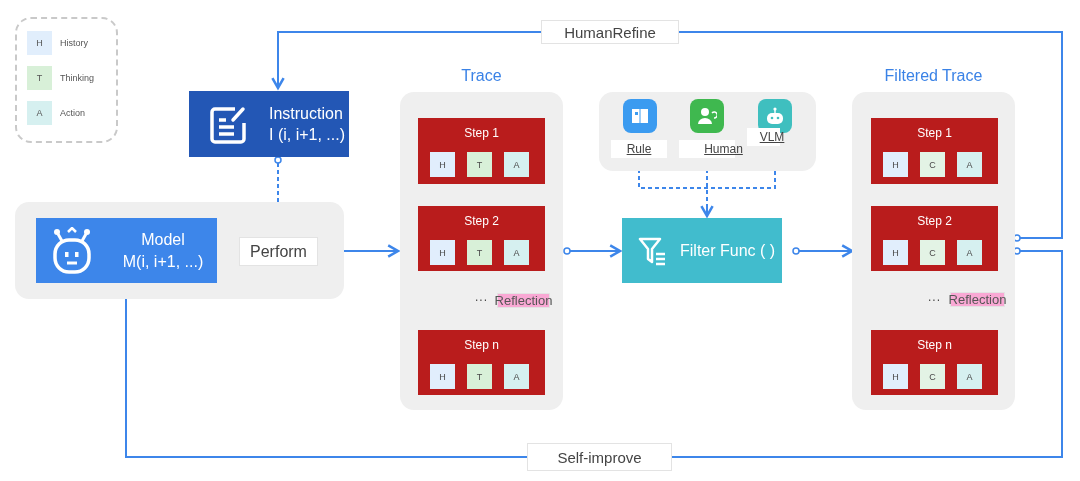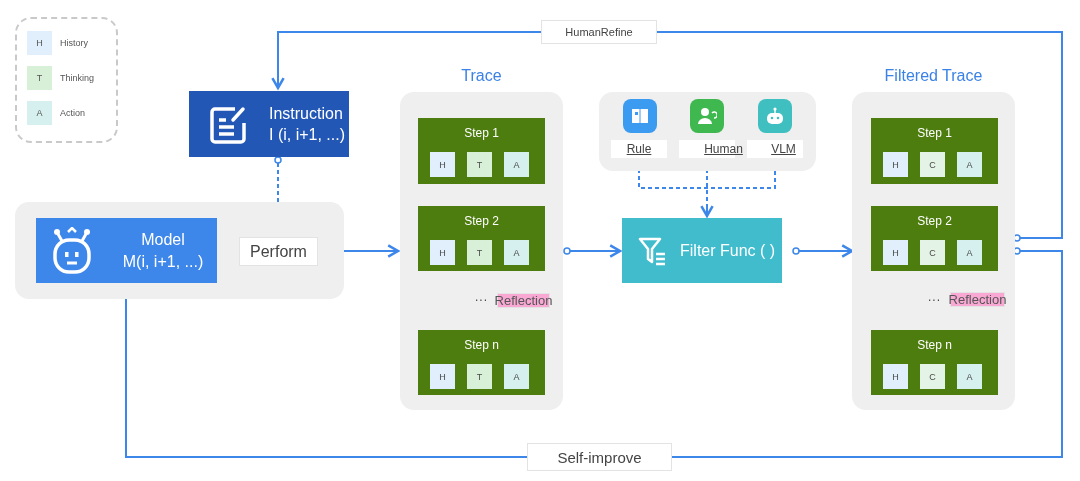--- a/index.html
+++ b/index.html
@@ -13,21 +13,21 @@
   .leg-item { position:absolute; left:10px; display:flex; align-items:center; gap:8px; font-size:9px; color:#555; }
   .leg-chip { width:25px; height:24px; display:flex; align-items:center; justify-content:center; font-size:9px; color:#555; }
 
   .panel { background:#efefef; border-radius:14px; }
   .blue-box { background:#3d86ea; color:#fff; }
   .dark-box { background:#2357b5; color:#fff; }
   .label-box { background:#fff; border:1px solid #e3e3e3; color:#444; display:flex; align-items:center; justify-content:center; }
 
   .section-title { color:#3a82e6; font-size:16px; text-align:center; }
 
-  .step { background:#4d7c0f; color:#fff; }
+  .step { background:#b91c1c; color:#fff; }
   .step .step-title { text-align:center; font-size:12px; margin-top:8px; }
   .chips { position:absolute; left:12px; top:34px; display:flex; gap:12px; }
   .chip { width:25px; height:25px; display:flex; align-items:center; justify-content:center; font-size:9px; color:#4a4a4a; }
   .chip.h { background:#e1eefc; }
   .chip.t { background:#d8f0d8; }
   .chip.c { background:#e3f3e5; }
   .chip.a { background:#d6f0f0; }
 
   .refl { background:#f9a8d4; border:1px solid #e3e3e3; font-size:13px; color:#555; display:flex; align-items:center; justify-content:center; }
   .dots { font-size:12px; color:#444; letter-spacing:1px; }
@@ -183,21 +183,21 @@
   <svg width="20" height="18" viewBox="0 0 20 18">
       <circle cx="10" cy="2" r="1.6" fill="#fff"></circle>
       <line x1="10" y1="3" x2="10" y2="6" stroke="#fff" stroke-width="1.4"></line>
       <rect x="2" y="6" width="16" height="11" rx="5" fill="#fff"></rect>
       <circle cx="7" cy="11" r="1.3" fill="#3fbfbf"></circle>
       <circle cx="13" cy="11" r="1.3" fill="#3fbfbf"></circle>
     </svg>
 </div>
 <div class="abs src-label" style="left:611px;top:140px;width:56px;height:18px;">Rule</div>
 <div class="abs src-label" style="left:679px;top:140px;width:56px;height:18px;padding-left:33px;">Human</div>
-<div class="abs src-label" style="left:747px;top:140px;width:56px;height:18px;padding-left:17px;">VLM</div>
+<div class="abs src-label" style="left:747px;top:128px;width:33px;height:18px;padding-left:17px;">VLM</div>
 
 <div class="abs filter" style="left:622px;top:218px;width:160px;height:65px;">
   <svg style="margin-left:16px" width="30" height="30" viewBox="0 0 30 30">
     <path d="M2,3 H22 L14,13 V26 L10,23 V13 Z" fill="none" stroke="#fff" stroke-width="2.5" stroke-linejoin="round"></path>
     <line x1="18" y1="18" x2="27" y2="18" stroke="#fff" stroke-width="2.5"></line>
     <line x1="18" y1="23" x2="27" y2="23" stroke="#fff" stroke-width="2.5"></line>
     <line x1="18" y1="28" x2="27" y2="28" stroke="#fff" stroke-width="2.5"></line>
   </svg>
   <span style="margin-left:12px;font-size:16px;">Filter Func ( )</span>
 </div>
@@ -224,14 +224,14 @@
 <div class="abs refl" style="left:950px;top:292px;width:55px;height:15px;">Reflection</div>
 <div class="abs step" style="left:871px;top:330px;width:127px;height:65px;">
   <div class="step-title">Step n</div>
   <div class="chips">
     <div class="chip h">H</div>
     <div class="chip c">C</div>
     <div class="chip a">A</div>
   </div>
 </div>
 
-<div class="abs label-box" style="left:541px;top:20px;width:116px;height:24px;font-size:11px;text-align:center;">HumanRefine</div>
+<div class="abs label-box" style="left:541px;top:20px;width:138px;height:24px;font-size:15px;text-align:center;">HumanRefine</div>
 <div class="abs label-box" style="left:527px;top:443px;width:145px;height:28px;font-size:15px;">Self-improve</div>
 
 </body></html>

